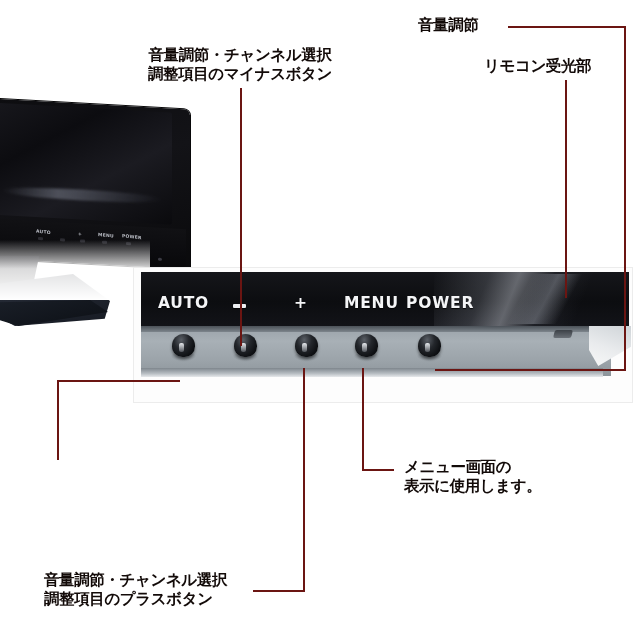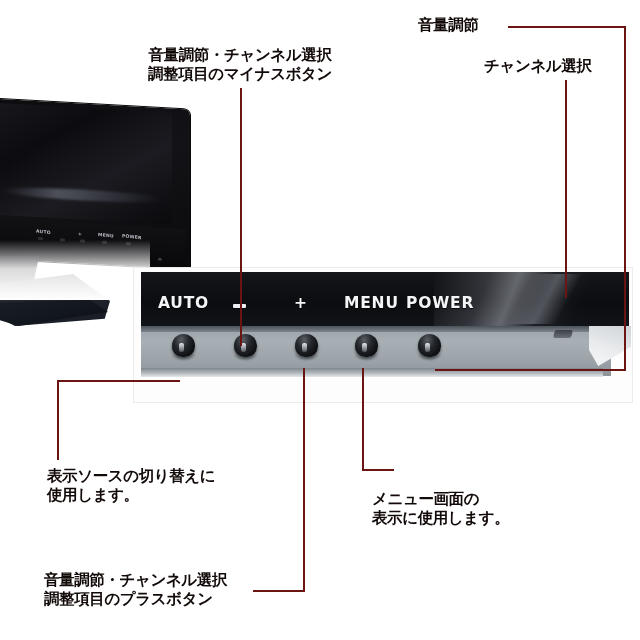--- a/index.html
+++ b/index.html
@@ -299,24 +299,22 @@
   <div class="lead h" style="left:362px; top:469px; width:32px;"></div>
 
   <div class="lead v" style="left:303px; top:368px; height:224px;"></div>
   <div class="lead h" style="left:253px; top:590px; width:52px;"></div>
 
   <div class="anno" style="left:129px; top:46px; text-align:center; width:222px;">音量調節・チャンネル選択
 調整項目のマイナスボタン</div>
 
   <div class="anno" style="left:418px; top:16px;">音量調節</div>
 
-  <div class="anno" style="left:484px; top:57px;">チャンネル選択</div>
-
-  <div class="anno" style="left:47px; top:467px;">表示ソースの切り替えに
-使用します。</div>
-
-  <div class="anno" style="left:372px; top:458px;margin-top:32px;">メニュー画面の
+  <div class="anno" style="left:484px; top:57px;">リモコン受光部</div>
+
+
+  <div class="anno" style="left:404px; top:458px;">メニュー画面の
 表示に使用します。</div>
 
   <div class="anno" style="left:44px; top:571px;">音量調節・チャンネル選択
 調整項目のプラスボタン</div>
 
 </div>
 
 </body></html>

